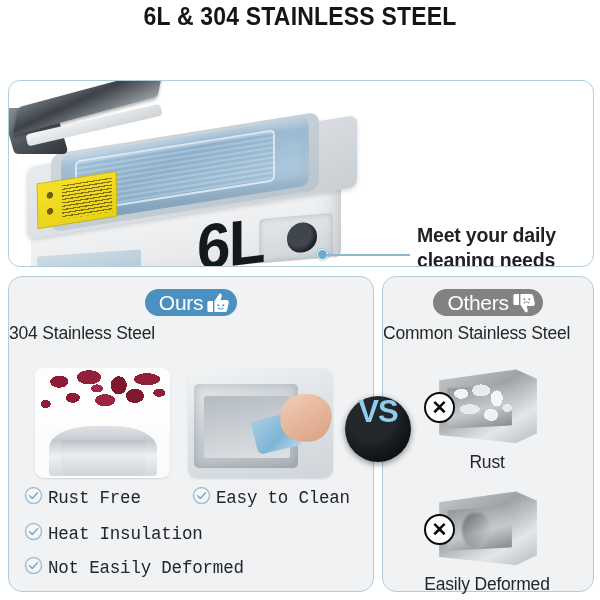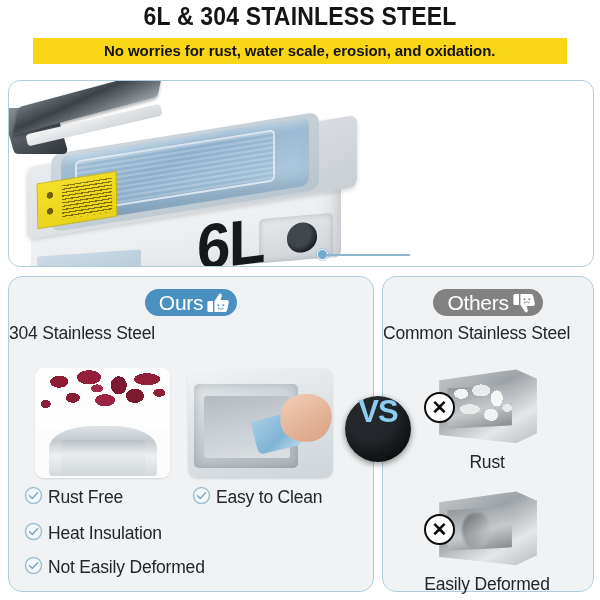--- a/index.html
+++ b/index.html
@@ -329,21 +329,21 @@
     border-radius: 3px 8px 5px 6px;
   }
   .wipe-hand {
     position:absolute; left:92px; top:26px; width:52px; height:48px;
     background: linear-gradient(160deg,#f2cdb6 0%,#e3b296 60%,#d9a184 100%);
     border-radius: 40% 50% 45% 55% / 55% 45% 55% 45%;
     transform: rotate(-10deg);
   }
 
   
-  .check-item { position: absolute; display: flex; align-items: center; gap: 5px; }
+  .check-item { position: absolute; display: flex; align-items: center; gap: 5px; font-family: Liberation Mono, monospace; }
   .check-label { font-size: 17.5px; color: #23262a; letter-spacing: -0.2px; }
   .ck-rustfree   { left: 24px;  top: 486px; }
   .ck-easyclean  { left: 192px; top: 486px; }
   .ck-heat       { left: 24px;  top: 522px; }
   .ck-deform     { left: 24px;  top: 556px; justify-content: space-between; }
 
   
   .vs-badge {
     position: absolute;
     left: 345px; top: 396px;
@@ -415,23 +415,20 @@
     letter-spacing: -0.2px;
   }
 </style>
 </head>
 <body>
 
 <div class="page">
 
   <div class="headline">6L &amp; 304 STAINLESS STEEL</div>
 
-  <div class="subbanner">
-    <div class="subbanner-text">No worries for rust, water scale, erosion, and oxidation.</div>
-  </div>
 
   <div class="hero-panel">
     <div class="hero-photo">
       <div class="mach-body"></div>
       <div class="mach-top"></div>
       <div class="tank-outer"></div>
       <div class="tank-water"></div>
       <div class="tank-basket"></div>
       <div class="lid-hinge"></div>
       <div class="lid"></div>
@@ -439,20 +436,21 @@
       <div class="warn-label">
         <div class="warn-icon"></div>
       </div>
       <div class="handle"></div>
       <div class="front-panel"></div>
     </div>
 
     <div class="vol-label">6L</div>
     <div class="callout-dot"></div>
     <div class="callout-line"></div>
+    <div class="callout-text">Meet your daily cleaning needs</div>
   </div>
 
   <div class="cmp-left">
     <div class="badge-row">
       <div class="badge ours">
         <span>Ours</span>
         <span class="badge-icon">
           <svg width="25" height="22" viewBox="0 0 25 22">
             <path d="M3 9h4v11H3a1.6 1.6 0 0 1-1.6-1.6v-7.8A1.6 1.6 0 0 1 3 9z" fill="#fff"></path>
             <path d="M8.4 9.2 13 2.2c.5-.8 1.7-.9 2.3-.2.5.6.6 1.3.4 2L14.6 8h6.1c1.4 0 2.4 1.3 2.1 2.6l-1.6 7.3c-.25 1.2-1.3 2.1-2.5 2.1H8.4z" fill="#fff"></path>

